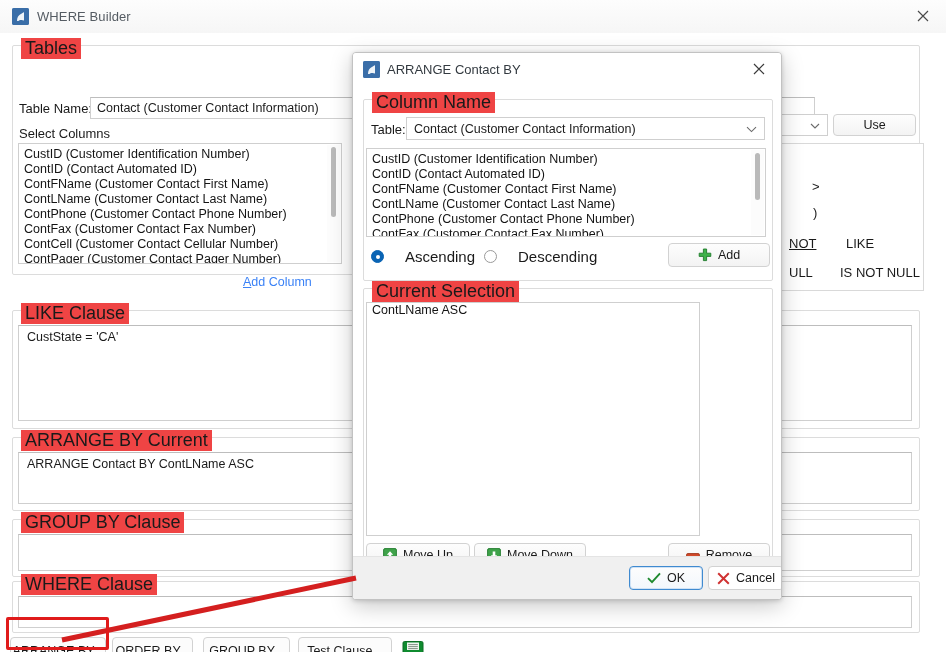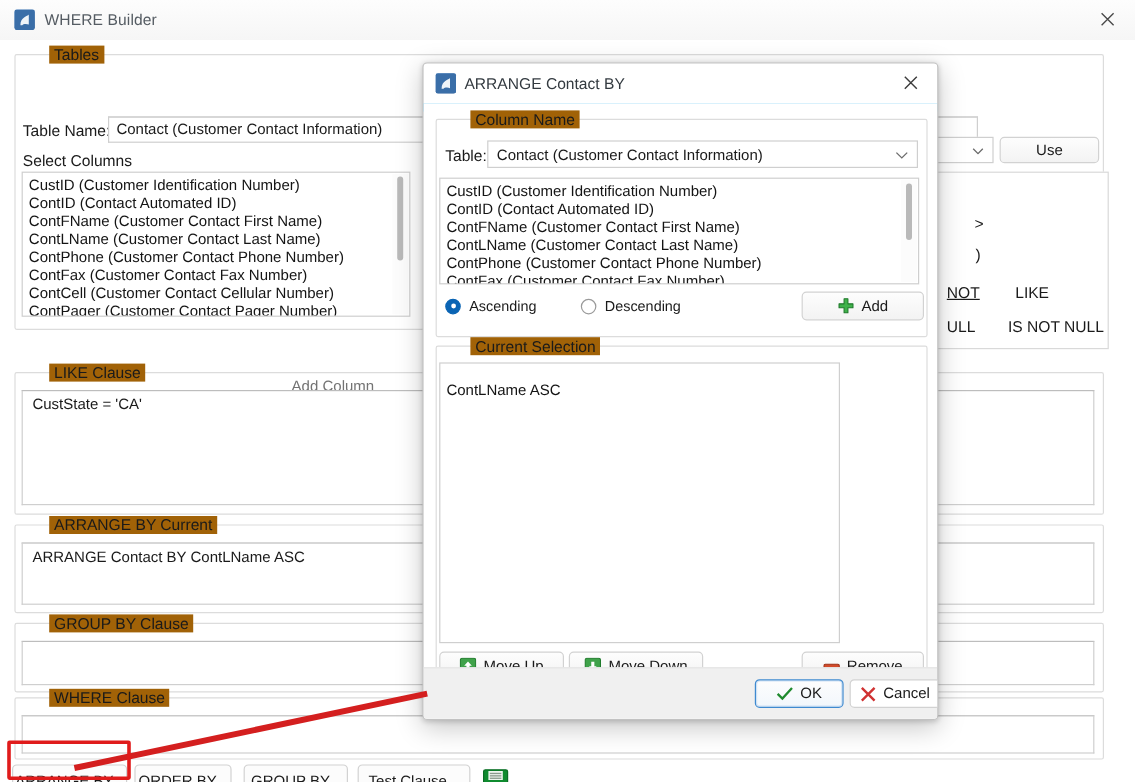--- a/index.html
+++ b/index.html
@@ -45,22 +45,22 @@
 
   
   .gbox {
     position: absolute;
     border: 1px solid #dcdcdc;
     border-radius: 2px;
     background: transparent;
   }
   .gbox > .legend {
     position: absolute; top: -8px; left: 8px;
-    background: #a16207; padding: 0 4px;
-    font-size: 13px; color: #1a1a1a; white-space: nowrap; margin-left: 20px;
+    background: #ef4444; padding: 0 4px;
+    font-size: 18px; color: #1a1a1a; white-space: nowrap;
   }
 
   .panel-border {
     position: absolute;
     border: 1px solid #d9d9d9;
     background: #fff;
   }
 
   
   .lbl { position: absolute; font-size: 13px; color: #1a1a1a; white-space: nowrap; }
@@ -126,26 +126,26 @@
     cursor: default;
   }
   .btn.flat { background: #fcfcfc; }
   .btn.default {
     border: 1px solid #3f8ad0;
     box-shadow: 0 0 0 1px #cfe2f5 inset;
     background: linear-gradient(#fdfdfd,#f2f7fc);
   }
 
   .linkbtn {
-    position: absolute; font-size: 12.5px; color: #737373; white-space: nowrap; margin-top: 40px;
+    position: absolute; font-size: 12.5px; color: #3b82f6; white-space: nowrap;
   }
   .linkbtn .u { text-decoration: underline; }
 
   
-  .radio { position: absolute; display: flex; align-items: center; gap: 7px; font-size: 12px; }
+  .radio { position: absolute; display: flex; align-items: center; gap: 21px; font-size: 15px; }
   .radio .dot {
     width: 13px; height: 13px; border-radius: 50%;
     border: 1px solid #9a9a9a; background: #fff; box-sizing: border-box;
     display: inline-block; position: relative; flex: 0 0 auto;
   }
   .radio.on .dot { border-color: #0a64b4; background: #0a64b4; }
   .radio.on .dot::after {
     content: ""; position: absolute; left: 3.5px; top: 3.5px;
     width: 4px; height: 4px; border-radius: 50%; background: #fff;
   }
@@ -375,21 +375,21 @@
             <path d="M5.4 1 h3.2 v4.2 h4.2 v3.2 h-4.2 v4.2 h-3.2 v-4.2 h-4.2 v-3.2 h4.2 z" fill="#3fb24a" stroke="#1f7a2b" stroke-width="0.9" stroke-linejoin="round"></path>
           </svg>
         </span>
         <span>Add</span>
       </div>
 
       <div class="gbox" style="left:10px; top:202px; width:408px; height:280px;">
         <div class="legend">Current Selection</div>
       </div>
 
-      <div class="listbox" style="left:13px; top:216px; width:334px; height:234px; padding:15px 0 0 0;">
+      <div class="listbox" style="left:13px; top:216px; width:334px; height:234px; padding:0 0 0 0;">
         <div id="sel-items">
             <div class="opt">ContLName ASC</div>
           </div>
       </div>
 
       <div class="btn" style="left:13px; top:457px; width:104px; height:24px;">
         <span class="gicon">
           <svg width="14" height="14" viewBox="0 0 14 14">
             <rect x="0.6" y="0.6" width="12.8" height="12.8" rx="1.4" fill="#3fa24a" stroke="#1f7a2b" stroke-width="0.9"></rect>
             <path d="M7 3.2 L10.2 6.8 H8.3 V10.6 H5.7 V6.8 H3.8 Z" fill="#ffffff"></path>

